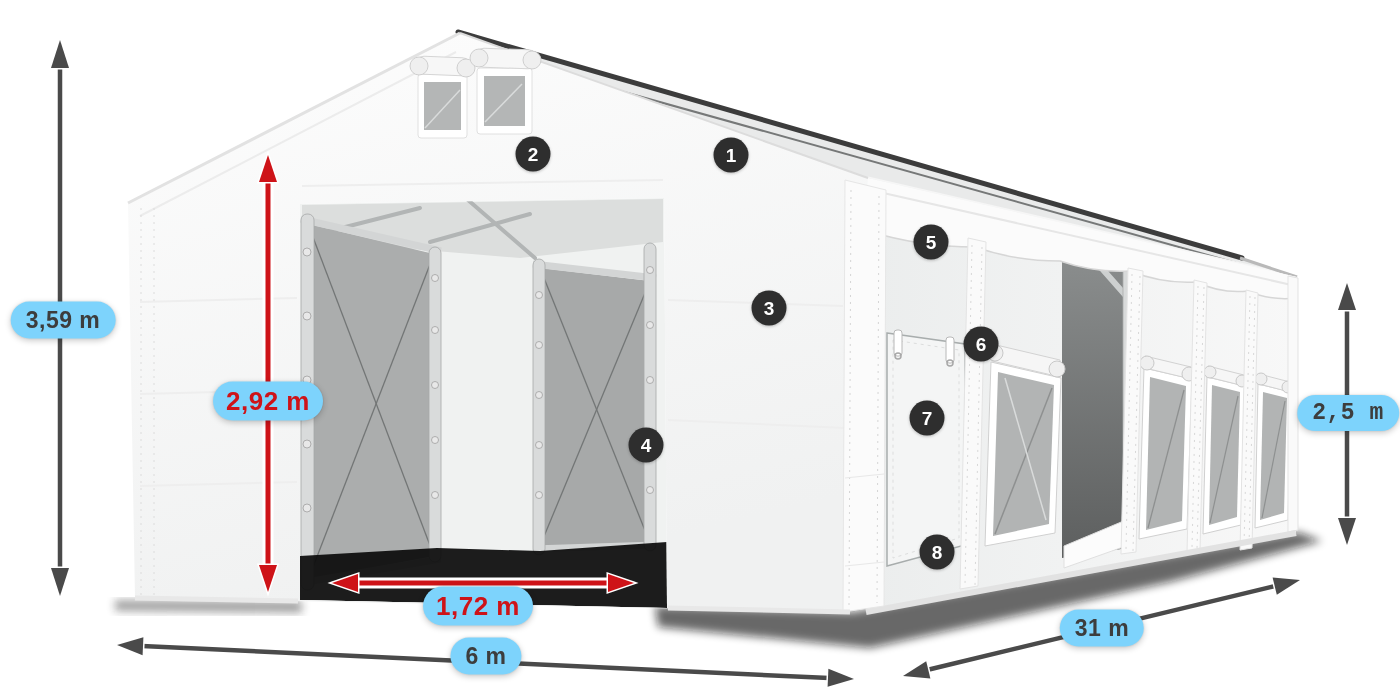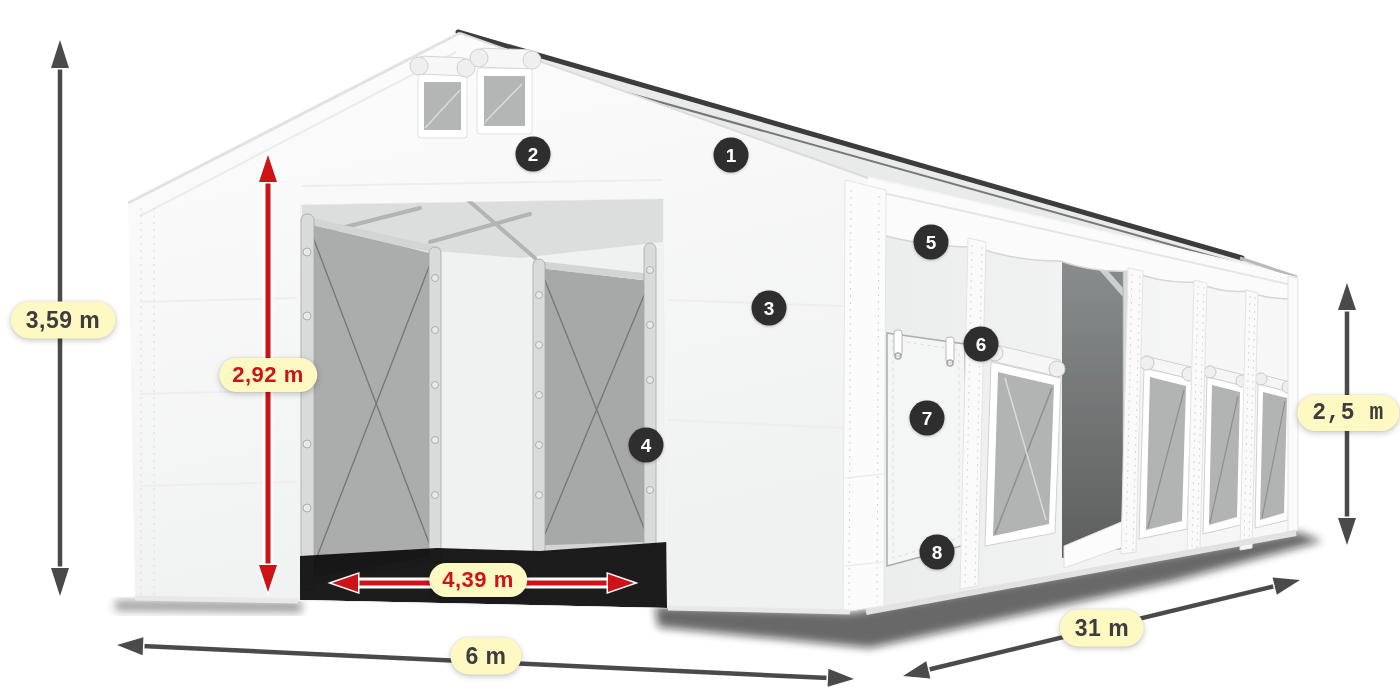--- a/index.html
+++ b/index.html
@@ -1,23 +1,23 @@
 <!DOCTYPE html>
 <html><head>
 <meta charset="utf-8">
 <style>
   html,body{margin:0;padding:0;background:#ffffff;}
   .stage{position:relative;width:1400px;height:700px;background:#ffffff;overflow:hidden;
          font-family:"Liberation Sans", sans-serif;}
   .tent-svg{position:absolute;left:0;top:0;}
-  .dim-pill{position:absolute;transform:translate(-50%,-50%);background:#fef9c3;
+  .dim-pill{position:absolute;transform:translate(-50%,-50%);background:#7dd3fc;
             border-radius:20px;padding:5px 15px;font-weight:bold;font-size:23px;color:#3d3d3d;
             white-space:nowrap;box-shadow:0 2px 6px rgba(0,0,0,.22),0 0 0 1px rgba(0,0,0,.03);
             letter-spacing:.5px;z-index:5;}
-  .dim-pill.red{color:#ce1318;font-size:22px;padding:4px 13px;}
+  .dim-pill.red{color:#ce1318;font-size:26px;padding:4px 13px;margin-top:26px;}
   .badge{position:absolute;transform:translate(-50%,-50%);width:35px;height:35px;border-radius:50%;
          background:#2e2e2e;color:#ffffff;font-weight:bold;font-size:19px;display:flex;
          align-items:center;justify-content:center;box-shadow:0 1px 3px rgba(0,0,0,.25);z-index:6;
          cursor:pointer;}
 </style>
 </head>
 <body>
 
 <div class="stage">
 
@@ -268,21 +268,21 @@
   <g>
     <line x1="1347" y1="306" x2="1347" y2="522" stroke="#ffffff" stroke-width="11"></line>
     <line x1="1347" y1="308" x2="1347" y2="520" stroke="#4a4a4a" stroke-width="4.5"></line>
     <polygon points="1347,283 1338,310 1356,310" fill="#4a4a4a" stroke="#ffffff" stroke-width="3" paint-order="stroke"></polygon>
     <polygon points="1347,545 1338,518 1356,518" fill="#4a4a4a" stroke="#ffffff" stroke-width="3" paint-order="stroke"></polygon>
   </g>
 </svg>
 
 <div class="dim-pill" style="left:63px;top:320px;">3,59 m</div>
 <div class="dim-pill red" style="left:268px;top:375px;">2,92 m</div>
-<div class="dim-pill red" style="left:478px;top:580px;">4,39 m</div>
+<div class="dim-pill red" style="left:478px;top:580px;">1,72 m</div>
 <div class="dim-pill" style="left:486px;top:656px;">6 m</div>
 <div class="dim-pill" style="left:1102px;top:628px;">31 m</div>
 <div class="dim-pill" style="left:1348px;top:413px;font-family:Liberation Mono, monospace;">2,5 m</div>
 
 <div class="badge" style="left:731px;top:155px;">1</div>
 <div class="badge" style="left:533px;top:154px;">2</div>
 <div class="badge" style="left:769px;top:308px;">3</div>
 <div class="badge" style="left:646px;top:445px;">4</div>
 <div class="badge" style="left:931px;top:242px;">5</div>
 <div class="badge" style="left:981px;top:344px;">6</div>

